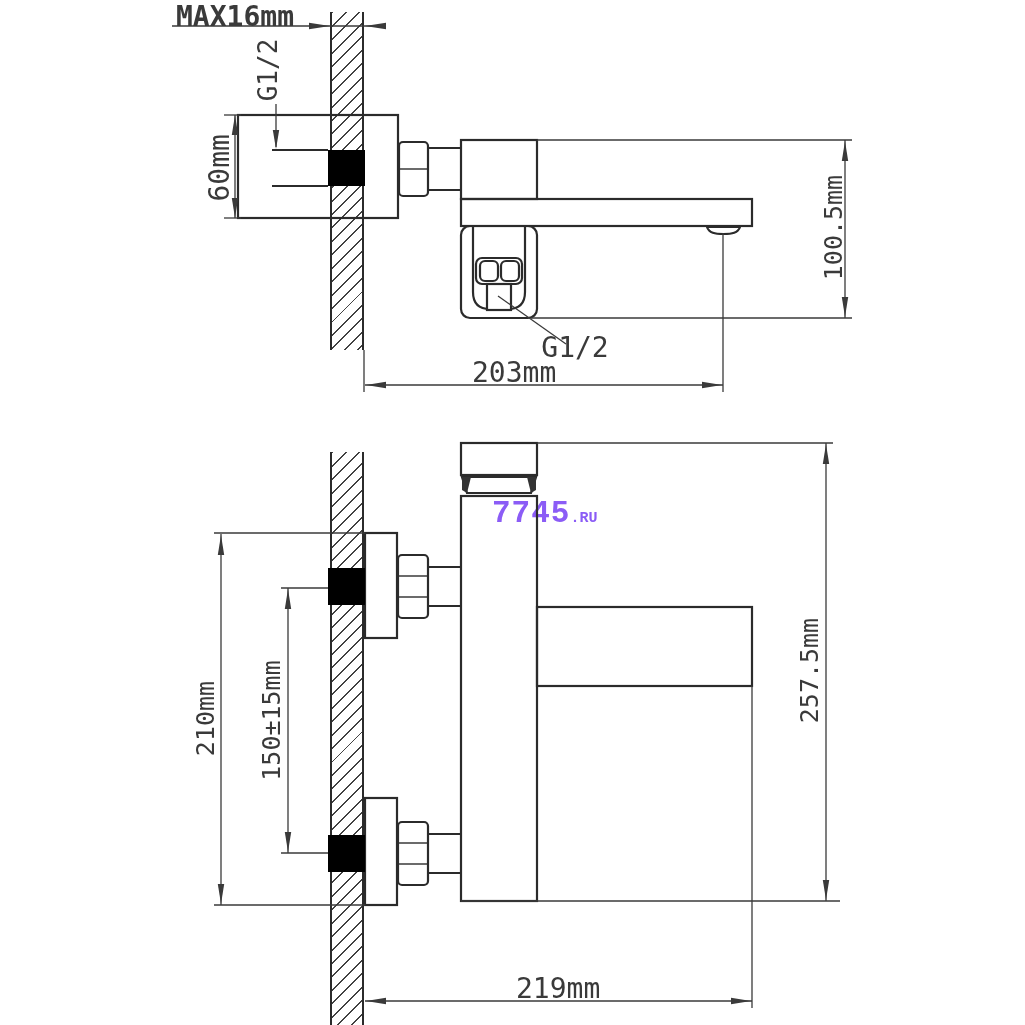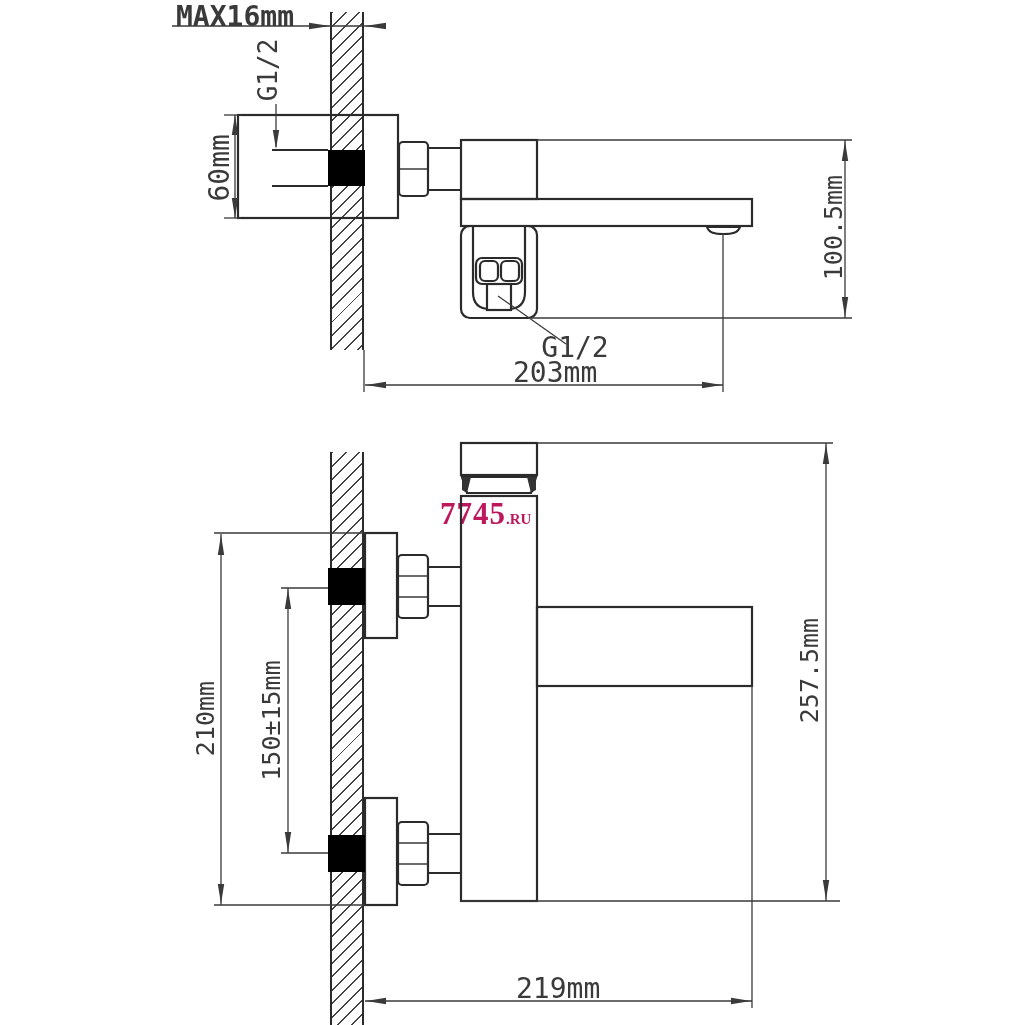--- a/index.html
+++ b/index.html
@@ -27,24 +27,24 @@
     line-height:1;
     z-index:4;
     letter-spacing:0;
   }
   .fs28{font-size:28px;}
   .fs26{font-size:26px;}
   .fs25{font-size:25px;}
   .rot{transform:rotate(-90deg);transform-origin:center center;}
   #watermark{
     position:absolute;
-    left:440px;top:498px;
+    left:492px;top:498px;
     z-index:2;
-    color:#be185d;
-    font-family:Liberation Serif, serif;
+    color:#8b5cf6;
+    font-family:Liberation Mono, monospace;
     font-weight:bold;
     font-size:31px;
     line-height:1;
     letter-spacing:1px;
   }
   #watermark .suffix{font-size:15px;letter-spacing:0;}
 </style>
 </head>
 <body>
 
@@ -189,21 +189,21 @@
   </svg>
 
   <div class="lbl fs28" style="left:176px;top:3px;width:118px;font-weight:bold;">MAX16mm</div>
 
   <div class="lbl fs26 rot" style="left:236px;top:57px;width:63px;">G1/2</div>
 
   <div class="lbl fs28 rot" style="left:186px;top:154px;width:67px;">60mm</div>
 
   <div class="lbl fs28" style="left:541px;top:334px;width:68px;">G1/2</div>
 
-  <div class="lbl fs28" style="left:513px;top:359px;width:84px;">203mm</div>
+  <div class="lbl fs28" style="left:472px;top:359px;width:84px;">203mm</div>
 
   <div class="lbl fs25 rot" style="left:780px;top:215px;width:106px;">100.5mm</div>
 
   <div class="lbl fs25 rot" style="left:167px;top:706px;width:76px;">210mm</div>
 
   <div class="lbl fs25 rot" style="left:211px;top:708px;width:121px;">150±15mm</div>
 
   <div class="lbl fs25 rot" style="left:756px;top:658px;width:106px;">257.5mm</div>
 
   <div class="lbl fs28" style="left:516px;top:975px;width:84px;text-align:center;">219mm</div>

